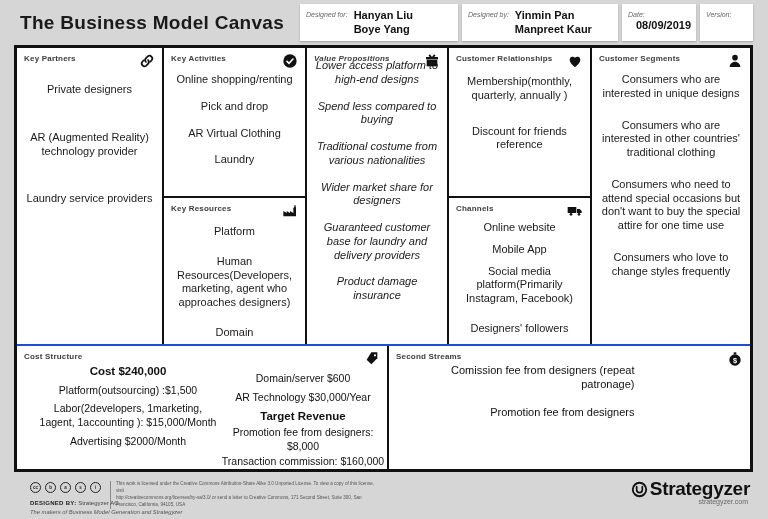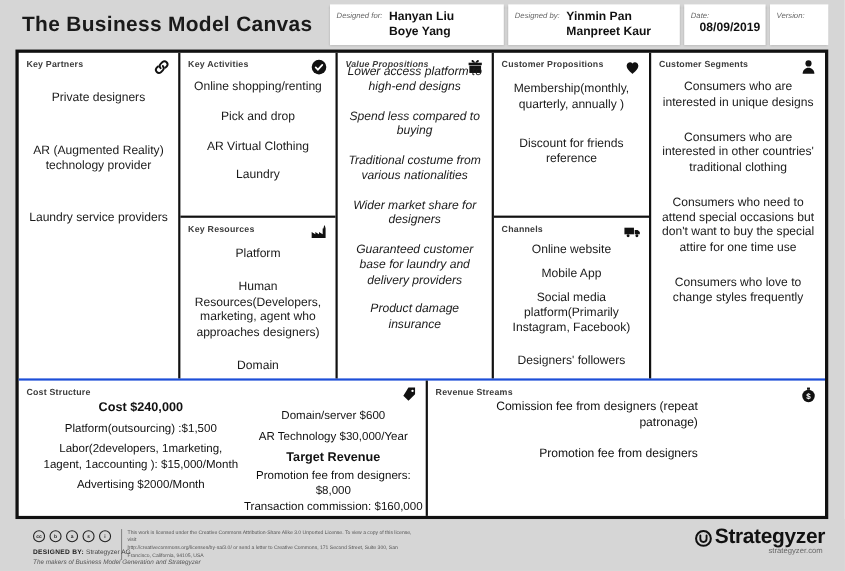--- a/index.html
+++ b/index.html
@@ -199,21 +199,21 @@
         <p>Traditional costume from various nationalities</p>
         <p>Wider market share for designers</p>
         <p>Guaranteed customer base for laundry and delivery providers</p>
         <p>Product damage insurance</p>
       </div>
     </div>
 
     <div class="col col-cr col-borders">
       <div class="half-top">
         <div class="sec-head">
-          <span class="sec-label">Customer Propositions</span>
+          <span class="sec-label">Customer Relationships</span>
           <span class="sec-icon">
             <svg viewBox="0 0 24 24" fill="#111">
               <path d="M12 21s-8-5.5-8-11a4.6 4.6 0 0 1 8-3 4.6 4.6 0 0 1 8 3c0 5.5-8 11-8 11z"></path>
             </svg>
           </span>
         </div>
         <div class="items cr-items">
           <p>Membership(monthly, quarterly, annually )</p>
           <p>Discount for friends reference</p>
         </div>
@@ -282,21 +282,21 @@
           <p>AR Technology $30,000/Year</p>
           <p class="bold-line">Target Revenue</p>
           <p style="margin-top:2px;">Promotion fee from designers: $8,000</p>
           <p style="margin-top:2px;">Transaction commission: $160,000</p>
         </div>
       </div>
     </div>
 
     <div class="revenue-box">
       <div class="sec-head">
-        <span class="sec-label">Revenue Streams</span>
+        <span class="sec-label">Second Streams</span>
         <span class="sec-icon">
           <svg viewBox="0 0 24 24">
             <rect x="10" y="2" width="4" height="3" fill="#111"></rect>
             <circle cx="12" cy="13.5" r="8.5" fill="#111"></circle>
             <text x="12" y="17.5" text-anchor="middle" font-size="11" font-weight="bold" fill="#fff" font-family="Liberation Sans, sans-serif">$</text>
           </svg>
         </span>
       </div>
       <div class="rev-items">
         <p style="margin-top:-6px;">Comission fee from designers (repeat patronage)</p>

